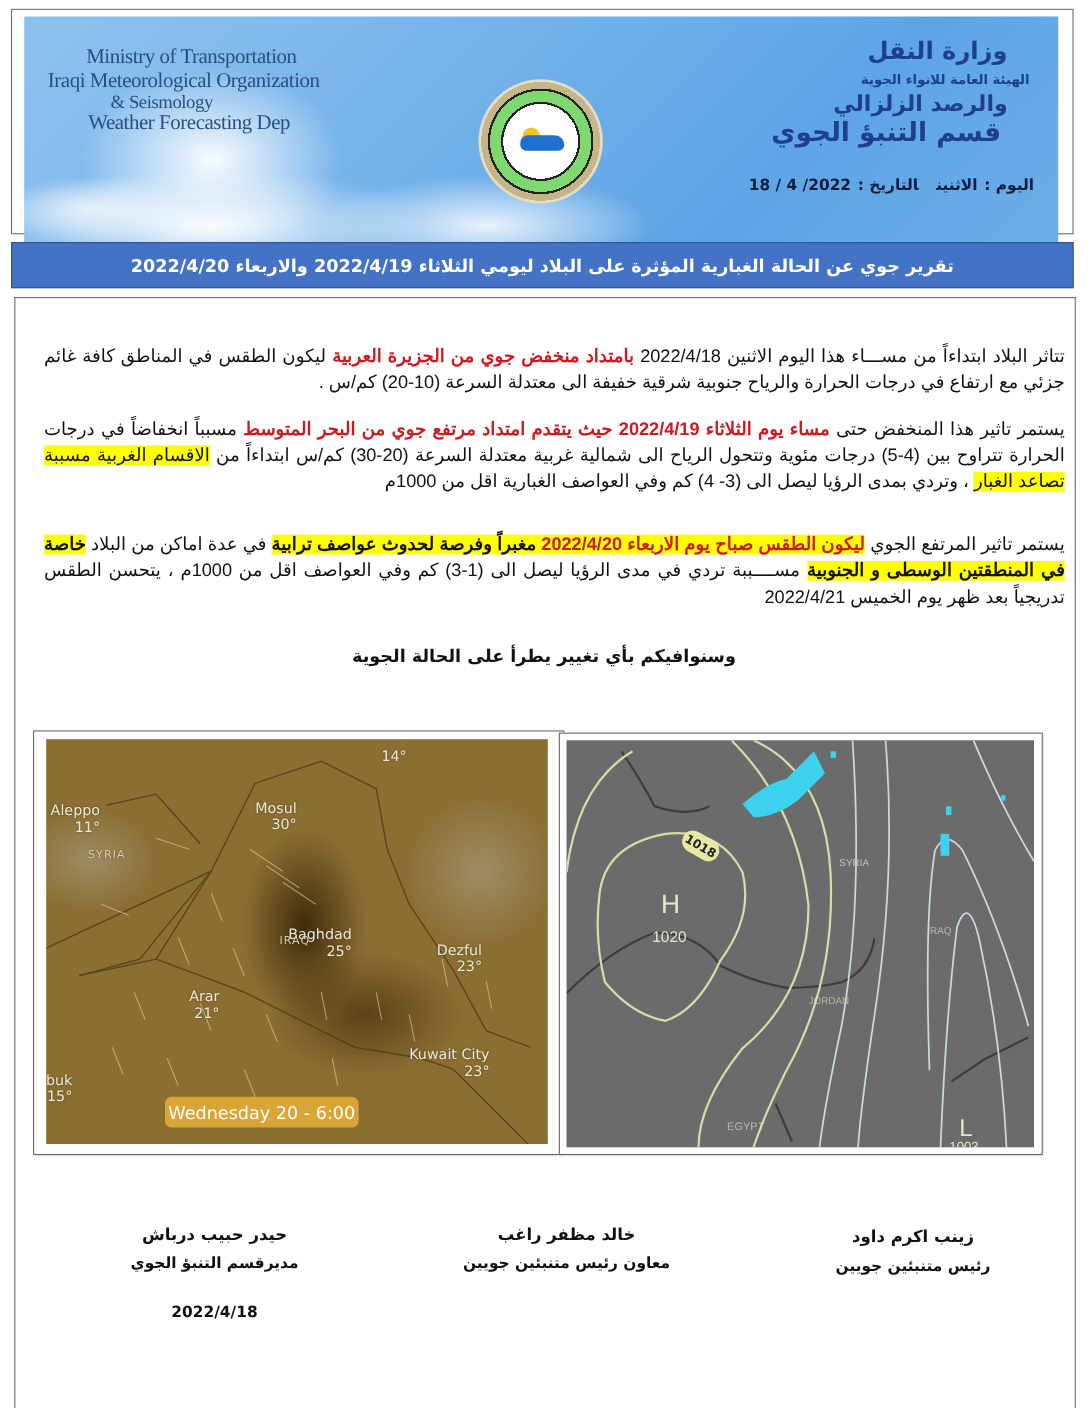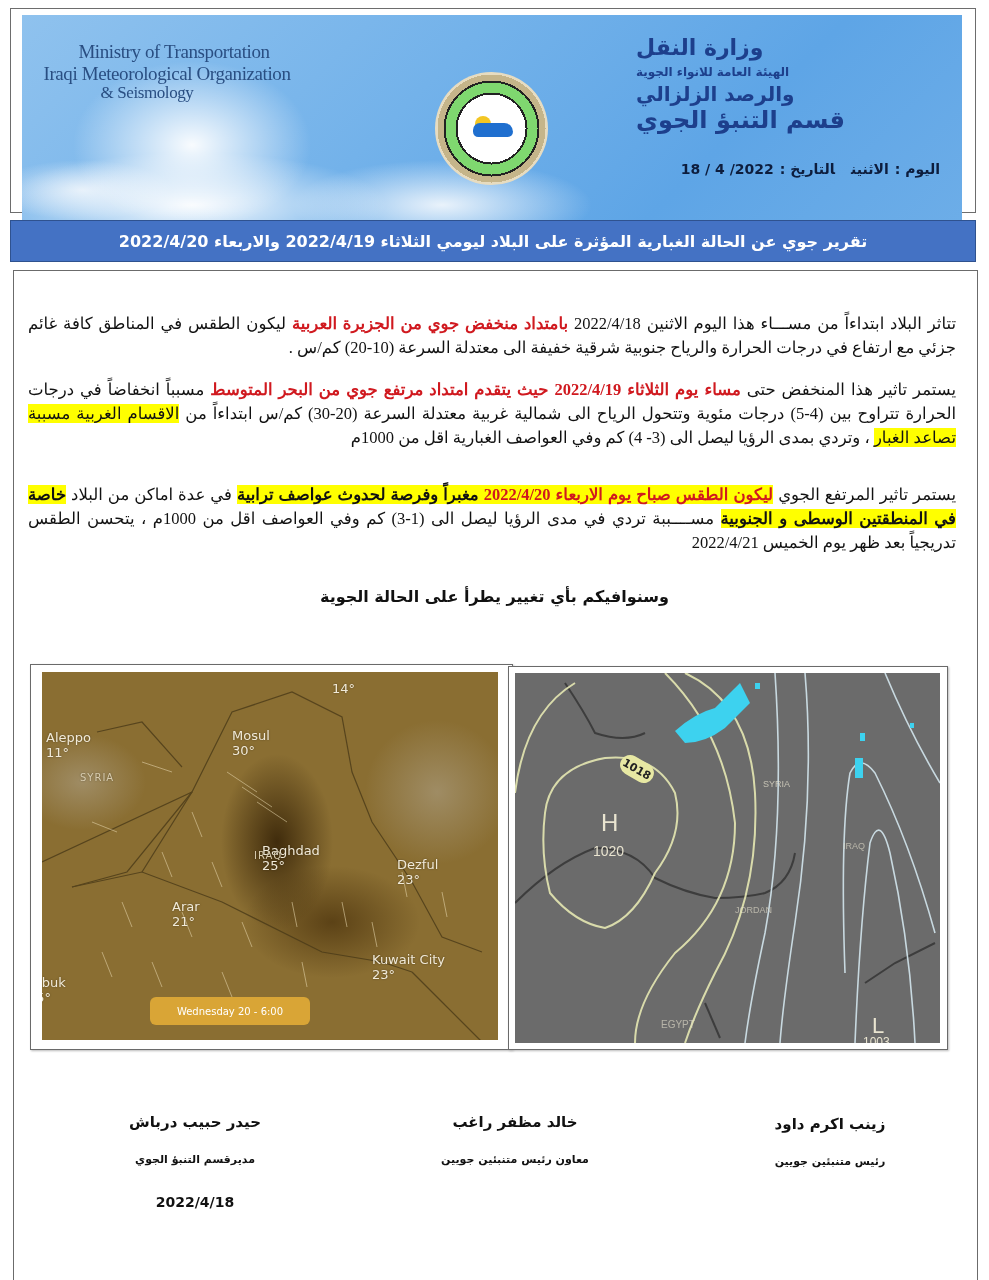--- a/index.html
+++ b/index.html
@@ -21,80 +21,81 @@
   .en-block .l1 { padding-left: 14px; }
   .en-block .l3 { font-size: 17px; line-height: 16px; margin-right: 40px; }
   .en-block .l4 { padding-left: 10px; }
 
   .logo { position: absolute; left: 413px; top: 57px; width: 113px; height: 113px; border-radius: 50%;
     background: radial-gradient(circle, #fff 0 34px, #222 34px 36px, #7fd86f 36px 46px, #222 46px 48px, #c5b58a 48px 54px, #e7dcc0 54px 57px); }
   .logo-emblem { position: absolute; left: 34px; top: 44px; width: 45px; height: 22px; }
   .logo-sun { position: absolute; left: 6px; top: 0; width: 16px; height: 10px; border-radius: 10px 10px 0 0; background: #f3c623; }
   .logo-cloud { position: absolute; left: 4px; top: 7px; width: 40px; height: 14px; background: #1f6fcf; border-radius: 8px 10px 6px 6px; }
 
-  .ar-block { position: absolute; right: 26px; top: 20px; width: 300px; direction: rtl; text-align: left; color: #1d3f8c; font-weight: bold; }
+  .ar-block { position: absolute; right: 26px; top: 20px; width: 300px; direction: rtl; text-align: right; color: #1d3f8c; font-weight: bold; }
   .ar-block .a1 { font-size: 22px; line-height: 26px; padding-right: 20px; }
   .ar-block .a2 { font-size: 12px; line-height: 22px; }
   .ar-block .a3 { font-size: 20px; line-height: 22px; padding-right: 20px; }
   .ar-block .a4 { font-size: 24px; line-height: 30px; padding-right: 26px; }
   .date-line { position: absolute; right: 22px; top: 146px; direction: rtl; font-size: 14px; font-weight: bold; color: #0d1d3d; white-space: nowrap; }
   .date-line span { margin-left: 6px; }
   .date-line .gap { margin-left: 16px; }
 
   
   .title-bar { position: absolute; left: 10px; top: 220px; width: 966px; height: 42px; background: #4472c4; border: 1px solid #2f528f;
     display: flex; align-items: center; justify-content: center; direction: rtl; }
   .title-bar span { color: #fff; font-weight: bold; font-size: 16px; }
 
   
   .body-box { position: absolute; left: 13px; top: 270px; width: 965px; height: 1010px; border: 1px solid #6b6b6b; border-bottom: none; }
-  .para { position: absolute; left: 28px; width: 928px; direction: rtl; text-align: justify; font-family: Liberation Serif, serif; font-size: 16.5px; line-height: 24px; color: #111; }
+  .para { position: absolute; left: 40px; width: 928px; direction: rtl; text-align: justify; font-family: Liberation Sans, sans-serif; font-size: 16.5px; line-height: 24px; color: #111; }
   .p1 { top: 312px; }
   .p2 { top: 378px; }
   .p3 { top: 483px; }
   .red { color: #d0191f; font-weight: bold; }
   .hl { background: #ffff00; }
   .closing { position: absolute; left: 0; width: 989px; top: 587px; text-align: center; direction: rtl; font-weight: bold; font-size: 16px; }
 
   
   .map-frame { position: absolute; border: 1px solid #6a6a6a; background: #fff; box-shadow: 1px 1px 2px #bbb; }
   .map-left-frame { left: 30px; top: 664px; width: 483px; height: 386px; }
   .map-right-frame { left: 508px; top: 666px; width: 440px; height: 384px; }
   .map-left { position: absolute; left: 11px; top: 7px; width: 456px; height: 368px; overflow: hidden;
     background:
       radial-gradient(ellipse 70px 110px at 235px 170px, rgba(60,40,10,0.95), rgba(60,40,10,0) 80%),
       radial-gradient(ellipse 110px 70px at 290px 250px, rgba(80,55,15,0.8), rgba(80,55,15,0) 80%),
       radial-gradient(ellipse 90px 90px at 395px 120px, rgba(180,170,150,0.5), rgba(180,170,150,0) 80%),
       radial-gradient(ellipse 80px 60px at 40px 110px, rgba(180,170,150,0.5), rgba(180,170,150,0) 80%),
       #8a6e32; }
   .map-right { position: absolute; left: 6px; top: 6px; width: 425px; height: 370px; overflow: hidden; background: #6b6b6b; }
-  .map-label { position: absolute; color: #f1ead8; font-size: 13px; text-align: left; line-height: 15px; text-shadow: 0 0 2px rgba(0,0,0,0.4); }
+  .map-label { position: absolute; color: #f1ead8; font-size: 13px; text-align: right; line-height: 15px; text-shadow: 0 0 2px rgba(0,0,0,0.4); }
   .map-label.small { font-size: 10px; color: #d9cdb0; letter-spacing: 1px; }
-  .time-pill { position: absolute; left: 108px; top: 325px; width: 160px; height: 28px; background: #d9a536; border-radius: 6px; color: #fff; font-size: 10px; display: flex; align-items: center; justify-content: center; }
+  .time-pill { position: absolute; left: 108px; top: 325px; width: 176px; height: 28px; background: #d9a536; border-radius: 6px; color: #fff; font-size: 16px; display: flex; align-items: center; justify-content: center; }
   .rlabel { position: absolute; color: #e9e4d0; font-family: "Liberation Sans", sans-serif; }
   .pill-1018 { position: absolute; left: 104px; top: 86px; width: 36px; height: 20px; background: #e7e8a3; border-radius: 10px; color: #222; font-size: 11px; font-weight: bold; display: flex; align-items: center; justify-content: center; transform: rotate(30deg); }
 
   
   .sig { position: absolute; direction: rtl; text-align: center; font-weight: bold; color: #111; }
   .sig .name { font-size: 15px; }
-  .sig .role { font-size: 11px; margin-top: 22px; }
+  .sig .role { font-size: 14px; margin-top: 10px; }
   .sig .date { font-size: 14px; margin-top: 28px; }
   .sig-1 { left: 740px; top: 1115px; width: 180px; }
   .sig-2 { left: 420px; top: 1113px; width: 190px; }
   .sig-3 { left: 100px; top: 1113px; width: 190px; }
 </style>
 </head>
 <body>
 
 <div class="header-frame"></div>
 <div class="header-banner">
   <div class="en-block">
     <div class="l1">Ministry of Transportation</div>
     <div class="l2">Iraqi Meteorological Organization</div>
     <div class="l3">&amp; Seismology</div>
+    <div class="l4">Weather Forecasting Dep</div>
   </div>
 
   <div class="logo">
     <div class="logo-emblem">
       <div class="logo-sun"></div>
       <div class="logo-cloud"></div>
     </div>
   </div>
 
   <div class="ar-block">

